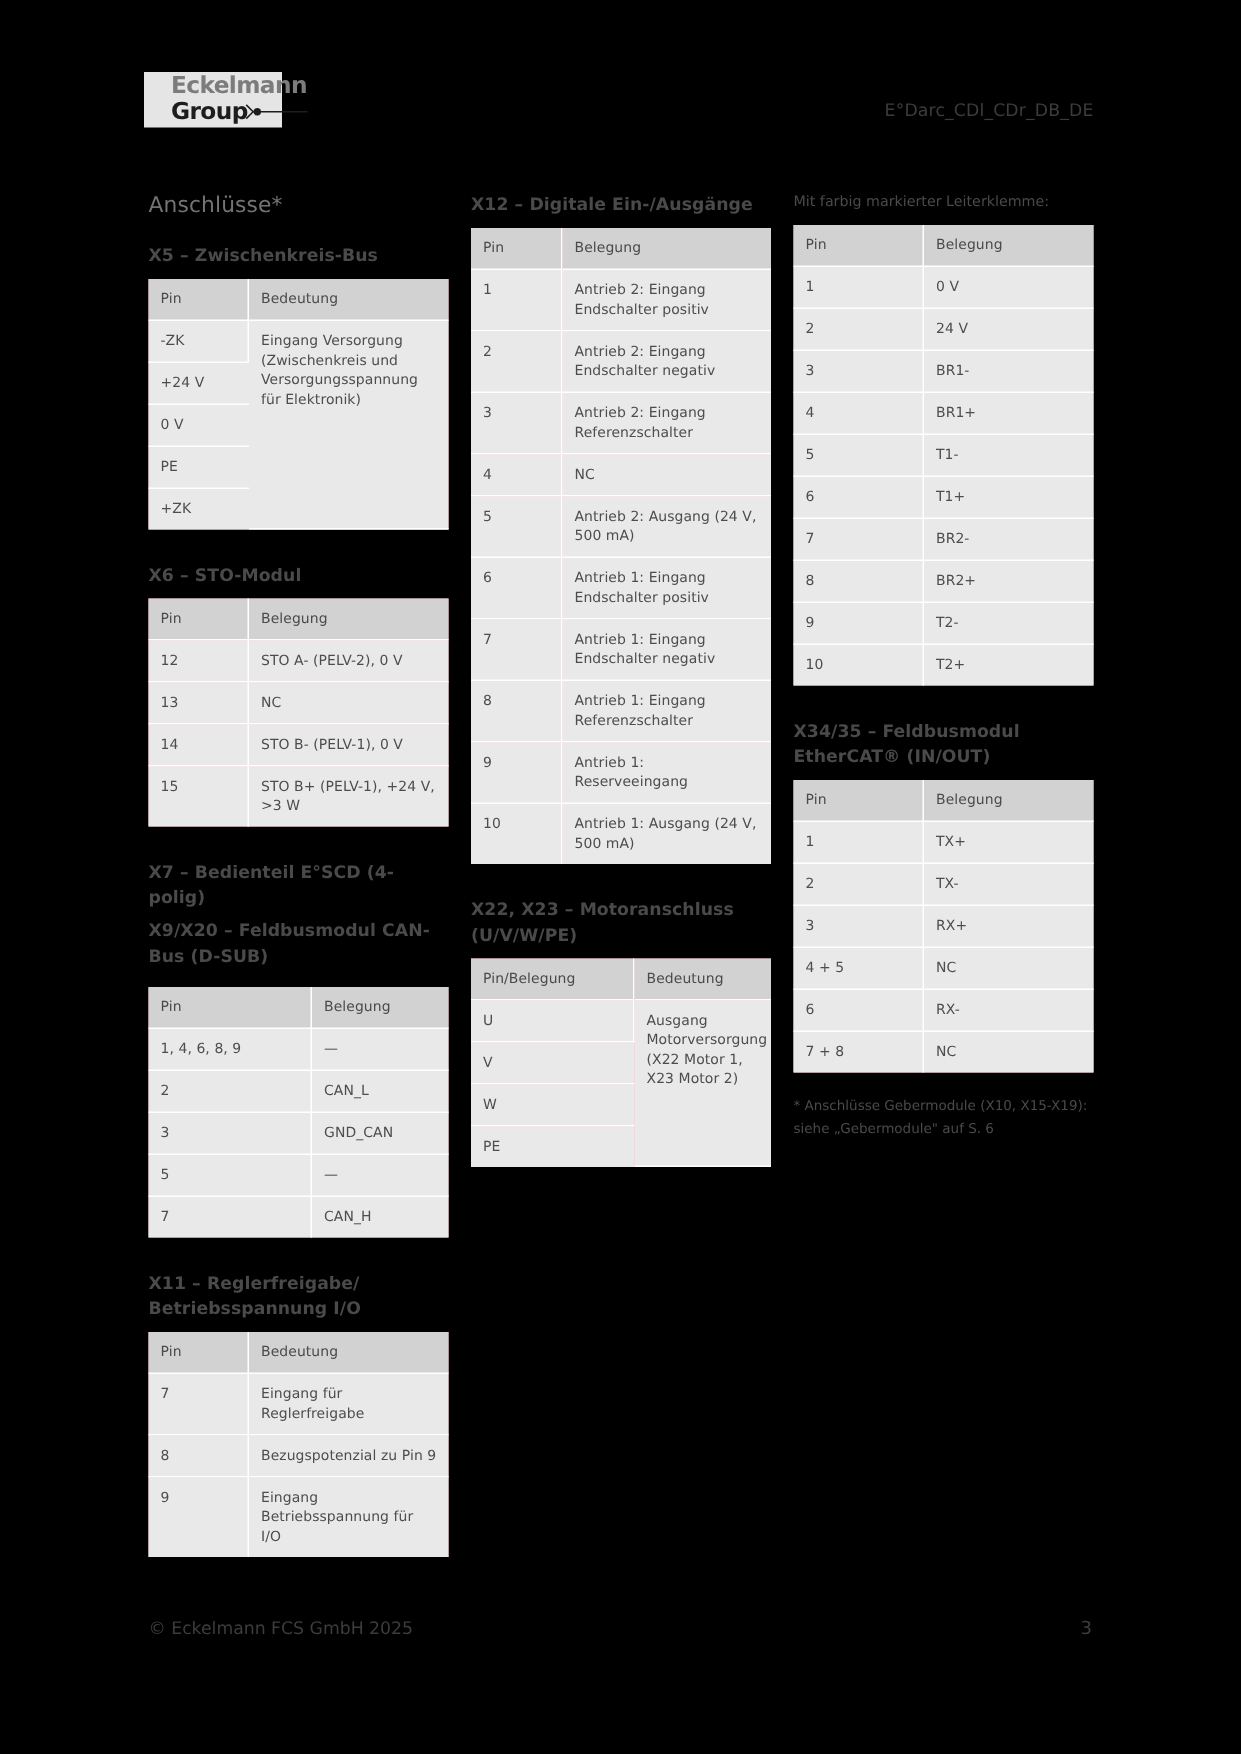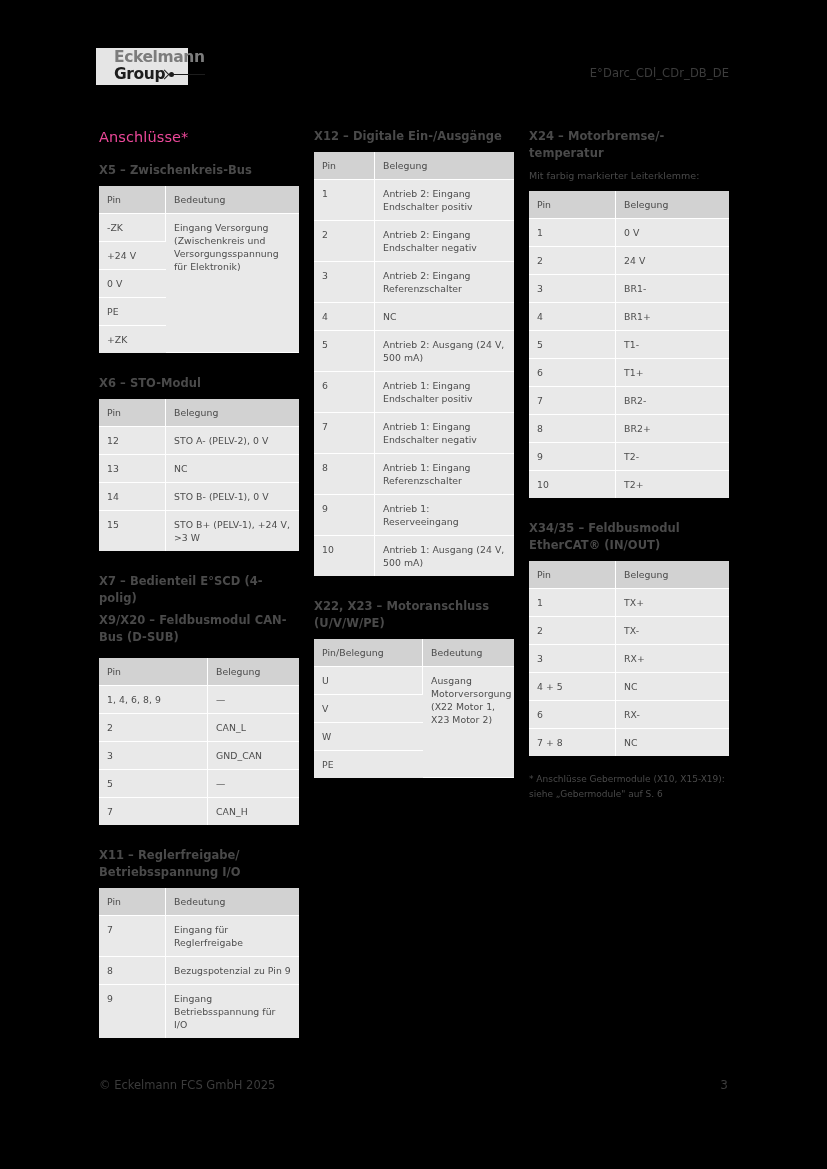--- a/index.html
+++ b/index.html
@@ -101,21 +101,21 @@
     position: absolute;
     top: 128px;
   }
   .col-left  { left: 99px;  width: 200px; }
   .col-mid   { left: 314px; width: 200px; }
   .col-right { left: 529px; width: 200px; }
 
   h1.section-title {
     font-size: 14.5px;
     font-weight: normal;
-    color: #ec4899;
+    color: #737373;
     margin: 0 0 16px 0;
     line-height: 18px;
     letter-spacing: 0.1px;
   }
   h2.table-title {
     font-size: 11.5px;
     font-weight: bold;
     color: #4a4a4a;
     margin: 0 0 7px 0;
     line-height: 17px;
@@ -417,21 +417,20 @@
       <tr>
             <td class="w-pin-92">PE</td>
           </tr>
     </tbody>
       </table>
 
   </div>
 
   <div class="col col-right">
 
-    <h2 class="table-title">X24 – Motorbremse/-temperatur</h2>
     <p class="subnote">Mit farbig markierter Leiterklemme:</p>
     <table class="pin-table">
       <tbody>
           <tr>
         <th class="w-pin-70">Pin</th>
         <th>Belegung</th>
       </tr>
       <tr>
         <td class="w-pin-70 sw-blue">1</td>
         <td>0 V</td>

